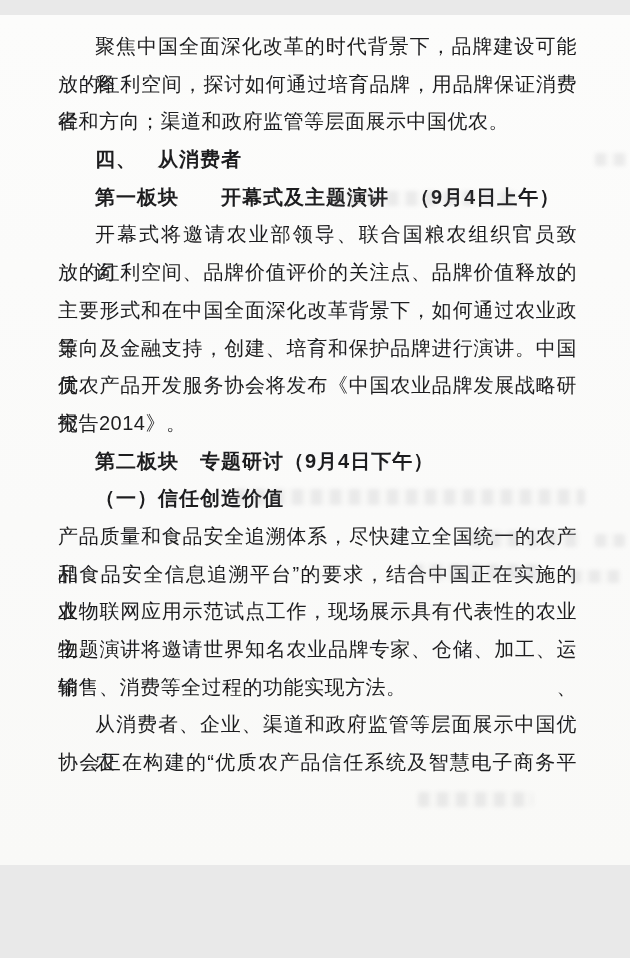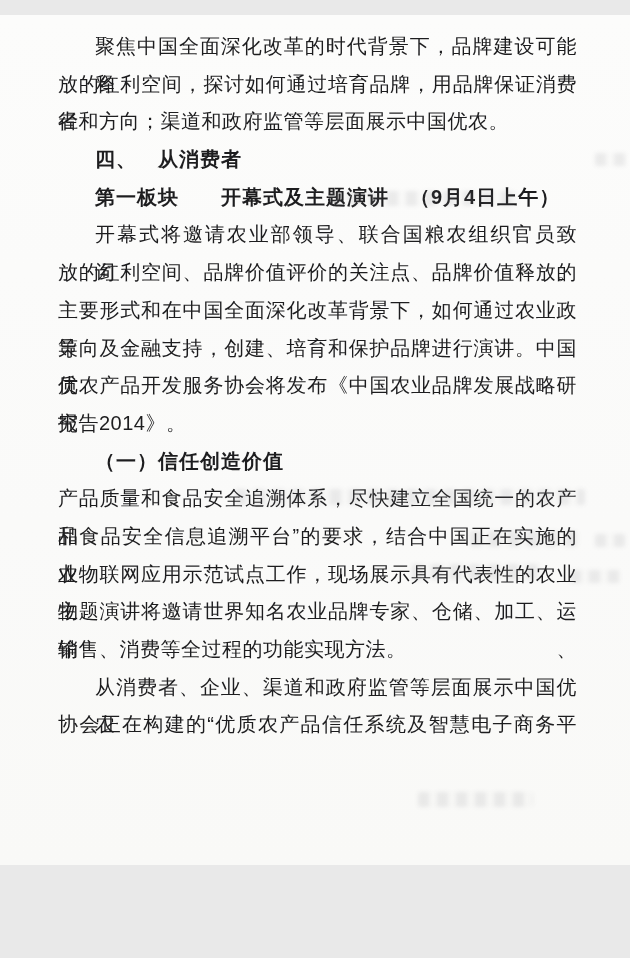--- a/index.html
+++ b/index.html
@@ -79,20 +79,21 @@
       <div class="line body fill">放的红利空间，探讨如何通过培育品牌，用品牌保证消费者</div>
       <div class="line body">径和方向；渠道和政府监管等层面展示中国优农。</div>
       <div class="line heading indent">四、　从消费者</div>
       <div class="line heading indent">第一板块　　开幕式及主题演讲　（9月4日上午）</div>
       <div class="line body indent fill">开幕式将邀请农业部领导、联合国粮农组织官员致词。</div>
       <div class="line body fill">放的红利空间、品牌价值评价的关注点、品牌价值释放的</div>
       <div class="line body fill">主要形式和在中国全面深化改革背景下，如何通过农业政策</div>
       <div class="line body fill">导向及金融支持，创建、培育和保护品牌进行演讲。中国优</div>
       <div class="line body fill">质农产品开发服务协会将发布《中国农业品牌发展战略研究</div>
       <div class="line body">报告2014》。</div>
+      <div class="line heading indent">第二板块　专题研讨（9月4日下午）</div>
       <div class="line heading indent">（一）信任创造价值</div>
       <div class="line body fill">产品质量和食品安全追溯体系，尽快建立全国统一的农产品</div>
       <div class="line body fill">和食品安全信息追溯平台”的要求，结合中国正在实施的农</div>
       <div class="line body fill">业物联网应用示范试点工作，现场展示具有代表性的农业物</div>
       <div class="line body fill">主题演讲将邀请世界知名农业品牌专家、仓储、加工、运输、</div>
       <div class="line body">销售、消费等全过程的功能实现方法。</div>
       <div class="line body indent fill">从消费者、企业、渠道和政府监管等层面展示中国优农</div>
       <div class="line body fill">协会正在构建的“优质农产品信任系统及智慧电子商务平</div>
     </div>
 

